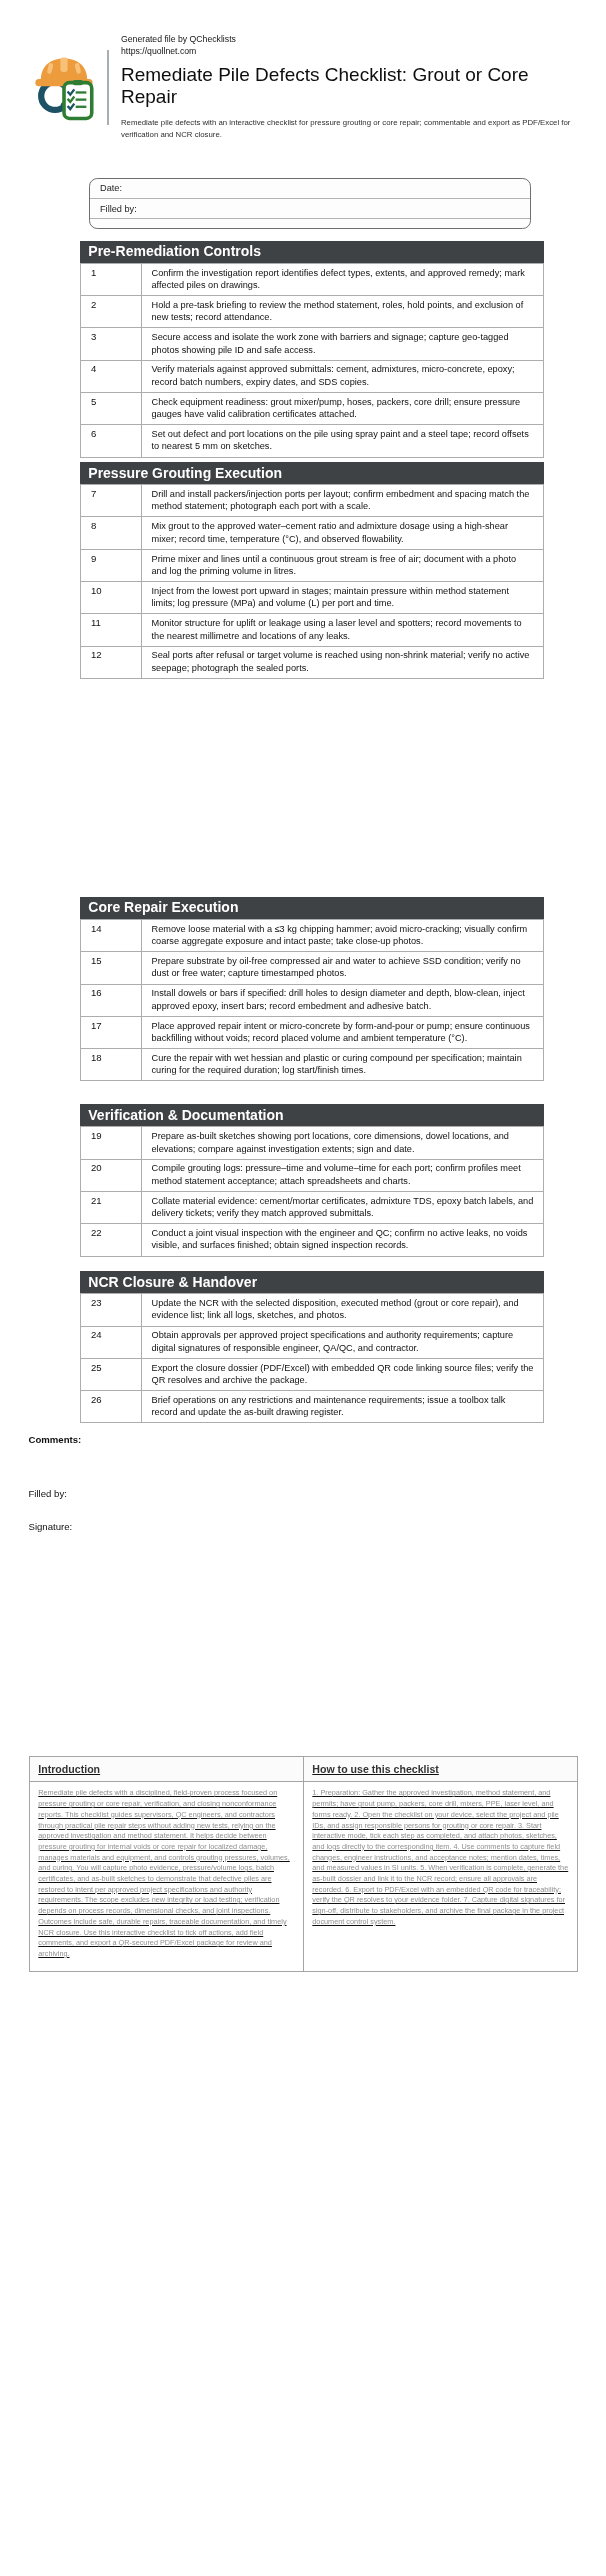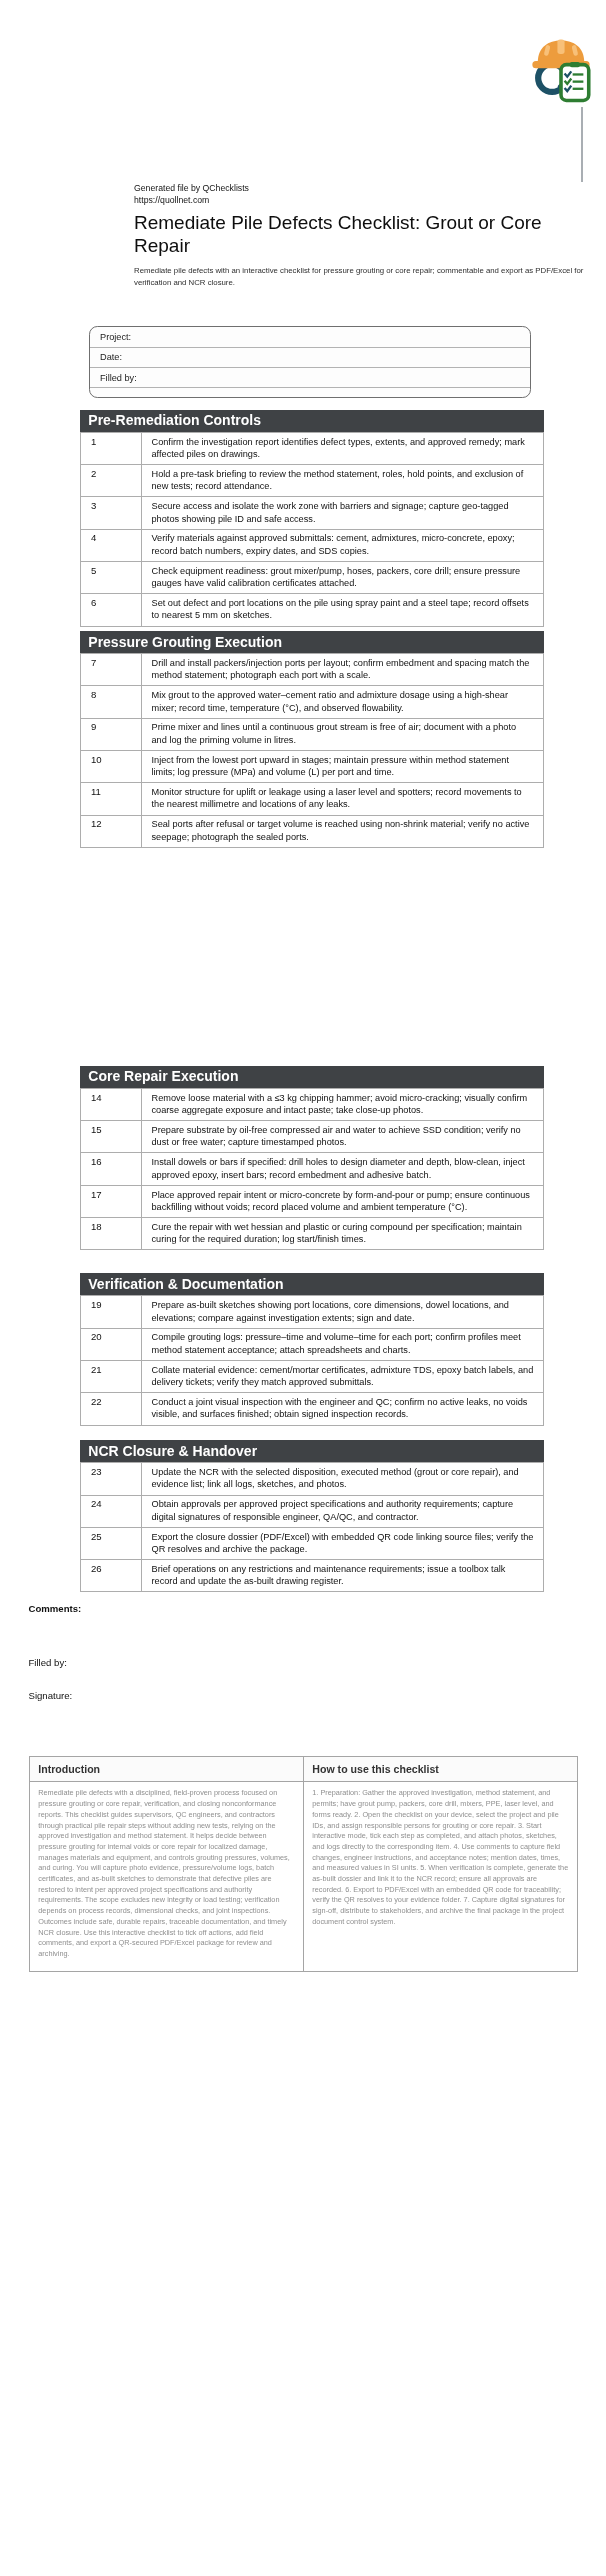--- a/index.html
+++ b/index.html
@@ -10,21 +10,21 @@
     --q-teal:#1D5166;
     --table-border:#ADADAD;
     --muted-text:#8F8F8F;
   }
   html,body{margin:0;padding:0;background:#fff;}
   .page{
     width:607px;height:2576px;position:relative;background:#fff;overflow:hidden;
     font-family:"Liberation Sans","DejaVu Sans",sans-serif;color:#111;
   }
   
-  .header{display:flex;align-items:flex-end;padding:33px 12px 0 30px;flex-direction:column;}
+  .header{display:flex;align-items:center;padding:33px 12px 0 30px;}
   .logo{width:68px;height:70px;flex:none;margin-top:1.8px;}
   .logo-divider{width:1.8px;background:#A9AEB3;height:75px;flex:none;margin:1.8px 12px 0 9.2px;}
   .header-text{flex:1;min-width:0;}
   .generated div{font-size:8.7px;line-height:1.4;color:#141414;}
   .title{font-size:19px;font-weight:400;line-height:1.18;margin:6.4px 0 0 0;color:#0e0e0e;max-width:461px;}
   .subtitle{font-size:7.8px;line-height:1.55;margin:8px 0 0 0;color:#2e2e2e;max-width:459px;}
   
   .meta-box{margin:37px 0 0 89px;width:440px;border:0.9px solid #6F6F6F;border-radius:8.3px;background:#FDFDFD;overflow:hidden;}
   .meta-row{padding:3.7px 10px 3.7px;font-size:9.2px;color:#1c1c1c;border-bottom:0.9px solid #B3B3B3;line-height:12px;}
   .meta-spacer{height:8.3px;}
@@ -38,21 +38,21 @@
   .sec-header{background:var(--section-header-bg);color:#fff;font-weight:bold;font-size:14px;padding:5.5px 8.3px;line-height:11px;}
   .sec-table{width:100%;border-collapse:collapse;}
   .sec-table td{border:0.9px solid var(--table-border);vertical-align:top;}
   .cell-num{width:44px;font-size:9.6px;padding:2.8px 5.5px 3.7px 10px;line-height:12.4px;}
   .cell-text{font-size:9.2px;line-height:12.4px;padding:2.8px 9.2px 3.7px 10px;}
   
   .comments{margin:11px 0 0 28.5px;font-size:9.6px;font-weight:bold;}
   .filledby{margin:43px 0 0 28.5px;font-size:9.6px;}
   .signature{margin:22px 0 0 28.5px;font-size:9.6px;}
   
-  .info-table{position:absolute;top:1756px;left:29px;width:549px;border-collapse:collapse;table-layout:fixed;}
+  .info-table{position:absolute;top:1756px;left:29px;width:549px;border-collapse:collapse;table-layout:fixed;text-decoration:underline;}
   .info-table th,.info-table td{border:0.9px solid #A5A5A5;vertical-align:top;text-align:left;}
   .info-table th{font-size:10.6px;font-weight:bold;color:#333;padding:5.5px 8.3px;background:#FBFBFB;line-height:13px;}
   .info-table td{font-size:7.3px;line-height:10.7px;color:var(--muted-text);padding:6.4px 8.3px 11px;}
   
   .q-stroke{stroke:var(--q-teal);fill:none;}
   .hat-fill{fill:var(--hat-orange);}
   .hat-light{fill:var(--hat-orange-light);}
   .clip-stroke{stroke:var(--clipboard-green);}
 </style>
 </head>
@@ -93,21 +93,20 @@
         <div>Generated file by QChecklists</div>
         <div>https://quollnet.com</div>
       </div>
       <h1 class="title">Remediate Pile Defects Checklist: Grout or Core Repair</h1>
       <p class="subtitle">Remediate pile defects with an interactive checklist for pressure grouting or core repair; commentable and export as PDF/Excel for verification and NCR closure.</p>
     </div>
   </div>
 
   <div class="meta-box">
     <div>
-        <div class="meta-row">Project:</div>
         <div class="meta-row">Date:</div>
         <div class="meta-row">Filled by:</div>
       </div>
     <div class="meta-spacer"></div>
   </div>
 
   <div id="sections">
   <section class="sec">
     <div class="sec-header">Pre-Remediation Controls</div>
     <table class="sec-table">

